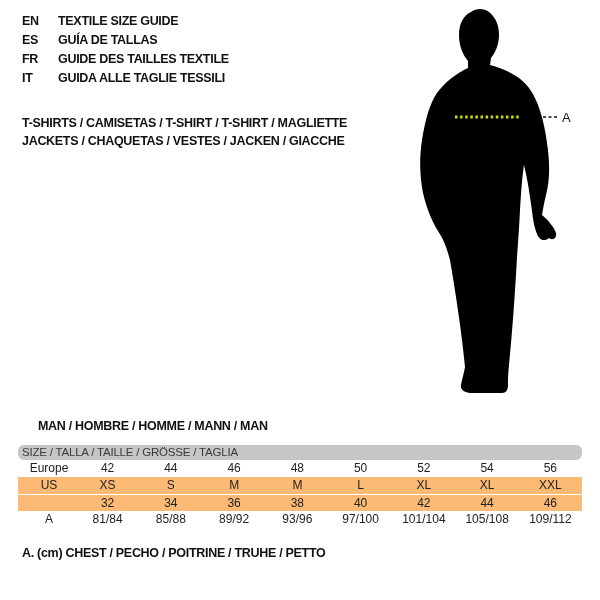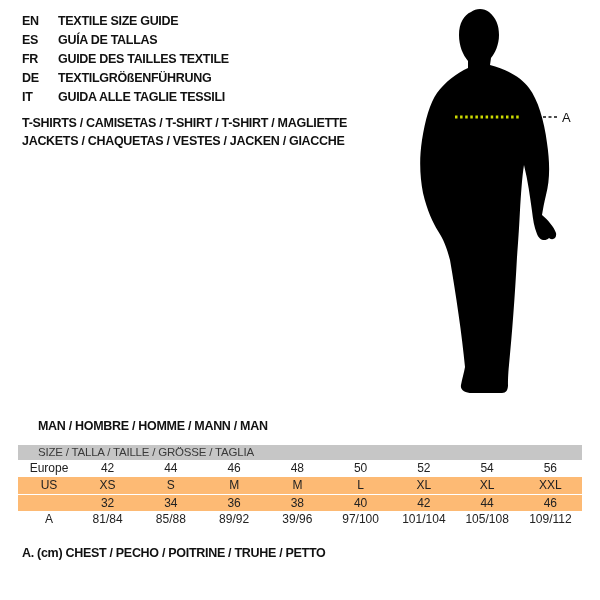--- a/index.html
+++ b/index.html
@@ -43,21 +43,21 @@
     font-weight: bold; font-size: 12.5px; letter-spacing: -0.3px;
   }
 
   
   .size-table {
     position: absolute; left: 18px; top: 445px; width: 564px;
     font-size: 12px;
   }
   .st-header {
     background: #c6c6c6; height: 15px; line-height: 15px;
-    padding-left: 20px; font-size: 11.5px; color: #3a3a3a; letter-spacing: -0.2px;
+    padding-left: 4px; font-size: 11.5px; color: #3a3a3a; letter-spacing: -0.2px; border-radius: 6px;
   }
   .st-row {
     display: grid; grid-template-columns: 58px repeat(8, 1fr);
     height: 17px; line-height: 17px; align-items: center;
   }
   .st-row .st-label { text-align: center; padding-left: 4px; color: #222; }
   .st-row .st-cell { text-align: center; color: #222; }
   .st-row.band { background: #fdba74; }
   .st-row.band + .st-row.band { border-top: 1px solid #ffffff; }
 
@@ -75,24 +75,20 @@
     <span class="lang-code">EN</span>
     <span class="lang-label">TEXTILE SIZE GUIDE</span>
   </div>
   <div class="lang-row">
     <span class="lang-code">ES</span>
     <span class="lang-label">GUÍA DE TALLAS</span>
   </div>
   <div class="lang-row">
     <span class="lang-code">FR</span>
     <span class="lang-label">GUIDE DES TAILLES TEXTILE</span>
-  </div>
-  <div class="lang-row">
-    <span class="lang-code">DE</span>
-    <span class="lang-label">TEXTILGRÖßENFÜHRUNG</span>
   </div>
   <div class="lang-row">
     <span class="lang-code">IT</span>
     <span class="lang-label">GUIDA ALLE TAGLIE TESSILI</span>
   </div>
 </div>
 
 <div class="categories">
   <div class="category-line">T-SHIRTS / CAMISETAS / T-SHIRT / T-SHIRT / MAGLIETTE</div>
   <div class="category-line">JACKETS / CHAQUETAS / VESTES / JACKEN / GIACCHE</div>
@@ -178,21 +174,21 @@
     <span class="st-cell">42</span>
     <span class="st-cell">44</span>
     <span class="st-cell">46</span>
   </div>
 
   <div class="st-row">
     <span class="st-label">A</span>
     <span class="st-cell">81/84</span>
     <span class="st-cell">85/88</span>
     <span class="st-cell">89/92</span>
-    <span class="st-cell">39/96</span>
+    <span class="st-cell">93/96</span>
     <span class="st-cell">97/100</span>
     <span class="st-cell">101/104</span>
     <span class="st-cell">105/108</span>
     <span class="st-cell">109/112</span>
   </div>
 </div>
 
 <div class="footnote">A. (cm) CHEST / PECHO / POITRINE / TRUHE / PETTO</div>
 
 </body></html>

